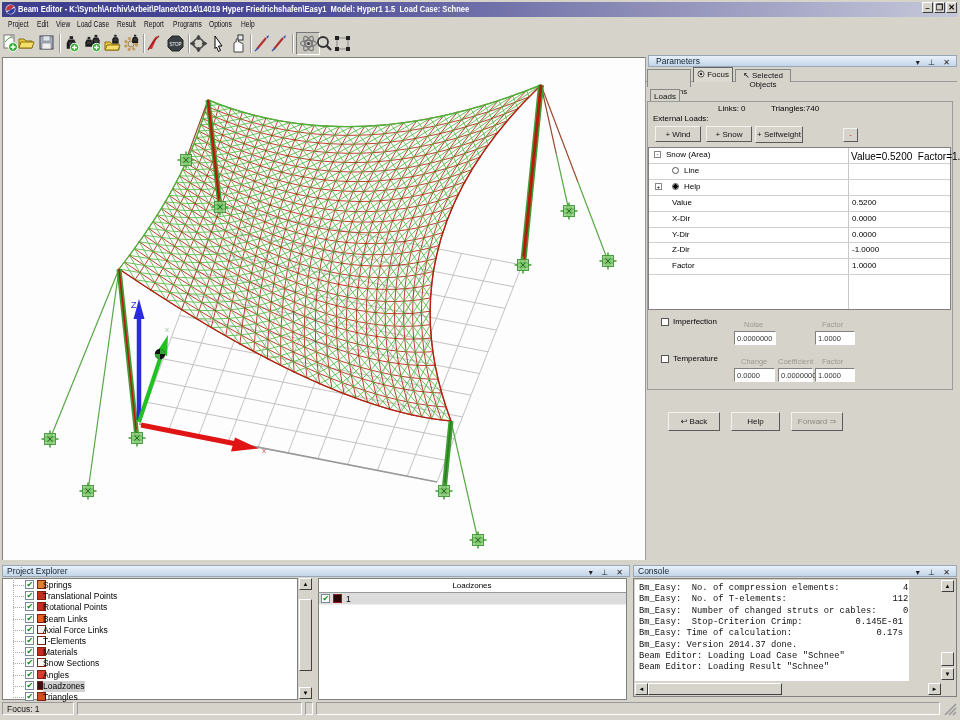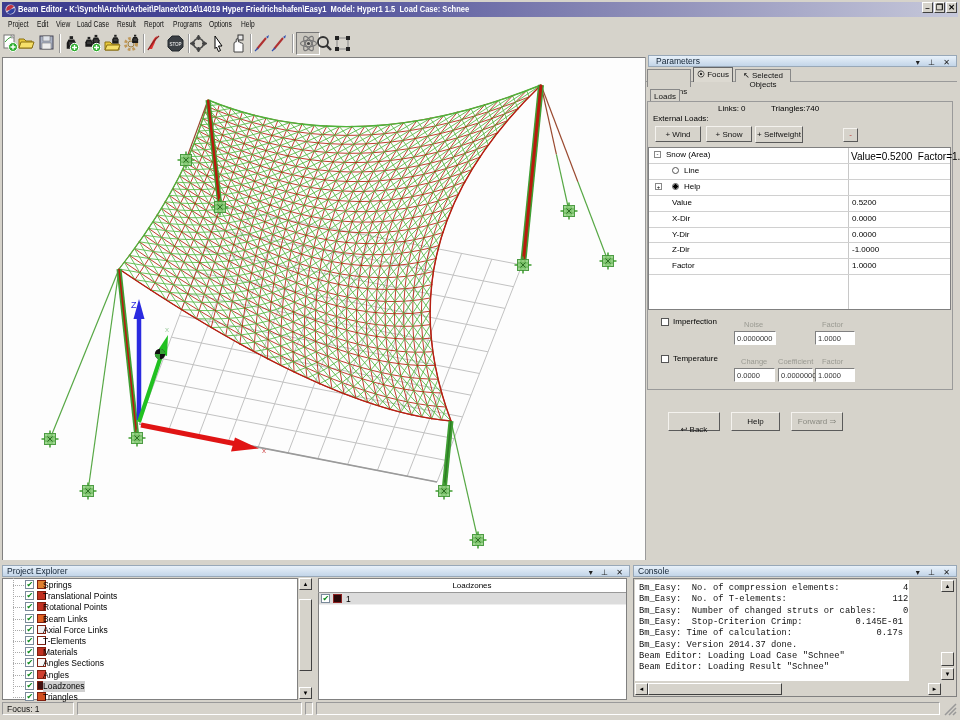--- a/index.html
+++ b/index.html
@@ -734,21 +734,21 @@
 <div class="fld" style="left:734px;top:331px;width:42px;height:14px">0.0000000</div>
 <div class="fld" style="left:815px;top:331px;width:40px;height:14px">1.0000</div>
 <div class="cb" style="left:661px;top:355px"></div>
 <div class="abs" style="left:673px;top:354px;font-size:8px">Temperature</div>
 <div class="glbl" style="left:741px;top:357px">Change</div>
 <div class="glbl" style="left:778px;top:357px">Coefficient</div>
 <div class="glbl" style="left:822px;top:357px">Factor</div>
 <div class="fld" style="left:734px;top:368px;width:41px;height:14px">0.0000</div>
 <div class="fld" style="left:778px;top:368px;width:35px;height:14px">0.0000000</div>
 <div class="fld" style="left:815px;top:368px;width:40px;height:14px">1.0000</div>
-<div class="btn3" style="left:668px;top:412px;width:52px;height:19px;padding-top:12px">↩ Back</div>
+<div class="btn3" style="left:668px;top:412px;width:52px;height:19px;padding-top:4px">↩ Back</div>
 <div class="btn3" style="left:731px;top:412px;width:49px;height:19px;padding-top:4px">Help</div>
 <div class="btn3" style="left:791px;top:412px;width:52px;height:19px;padding-top:4px;color:#8a8a82">Forward ⇒</div>
 
 <div class="abs ptitle" style="left:2px;top:565px;width:628px;">Project Explorer<span class="pt-btns">▾&nbsp;⊥&nbsp;✕</span></div>
 <div class="abs" style="left:2px;top:578px;width:296px;height:122px;background:#fff;border:1px solid #808080;overflow:hidden"></div>
 <div class="chk" style="left:25px;top:580px"></div>
 <div class="abs" style="left:37px;top:580px;width:9px;height:9px;background:#e08030;border:1px solid #802010"></div>
 <div class="treerow" style="left:43px;top:580px;">Springs</div>
 <div class="abs" style="left:13px;top:585px;width:12px;height:1px;background:repeating-linear-gradient(to right,#aaa 0 1px,transparent 1px 2px)"></div>
 <div class="chk" style="left:25px;top:591px"></div>
@@ -770,21 +770,21 @@
 <div class="chk" style="left:25px;top:636px"></div>
 <div class="abs" style="left:37px;top:636px;width:9px;height:9px;background:#ffffff;border:1px solid #802010"></div>
 <div class="treerow" style="left:43px;top:636px;">T-Elements</div>
 <div class="abs" style="left:13px;top:641px;width:12px;height:1px;background:repeating-linear-gradient(to right,#aaa 0 1px,transparent 1px 2px)"></div>
 <div class="chk" style="left:25px;top:647px"></div>
 <div class="abs" style="left:37px;top:647px;width:9px;height:9px;background:#c03020;border:1px solid #802010"></div>
 <div class="treerow" style="left:43px;top:647px;">Materials</div>
 <div class="abs" style="left:13px;top:652px;width:12px;height:1px;background:repeating-linear-gradient(to right,#aaa 0 1px,transparent 1px 2px)"></div>
 <div class="chk" style="left:25px;top:658px"></div>
 <div class="abs" style="left:37px;top:658px;width:9px;height:9px;background:#f8f8f8;border:1px solid #802010"></div>
-<div class="treerow" style="left:43px;top:658px;">Angles Sections</div>
+<div class="treerow" style="left:43px;top:658px;">Snow Sections</div>
 <div class="abs" style="left:13px;top:663px;width:12px;height:1px;background:repeating-linear-gradient(to right,#aaa 0 1px,transparent 1px 2px)"></div>
 <div class="chk" style="left:25px;top:670px"></div>
 <div class="abs" style="left:37px;top:670px;width:9px;height:9px;background:#d04030;border:1px solid #802010"></div>
 <div class="treerow" style="left:43px;top:670px;">Angles</div>
 <div class="abs" style="left:13px;top:675px;width:12px;height:1px;background:repeating-linear-gradient(to right,#aaa 0 1px,transparent 1px 2px)"></div>
 <div class="chk" style="left:25px;top:681px"></div>
 <div class="abs" style="left:37px;top:681px;width:9px;height:9px;background:#401010;border:1px solid #802010"></div>
 <div class="treerow" style="left:43px;top:681px;background:#cfcfcf;">Loadzones</div>
 <div class="abs" style="left:13px;top:686px;width:12px;height:1px;background:repeating-linear-gradient(to right,#aaa 0 1px,transparent 1px 2px)"></div>
 <div class="chk" style="left:25px;top:692px"></div>

